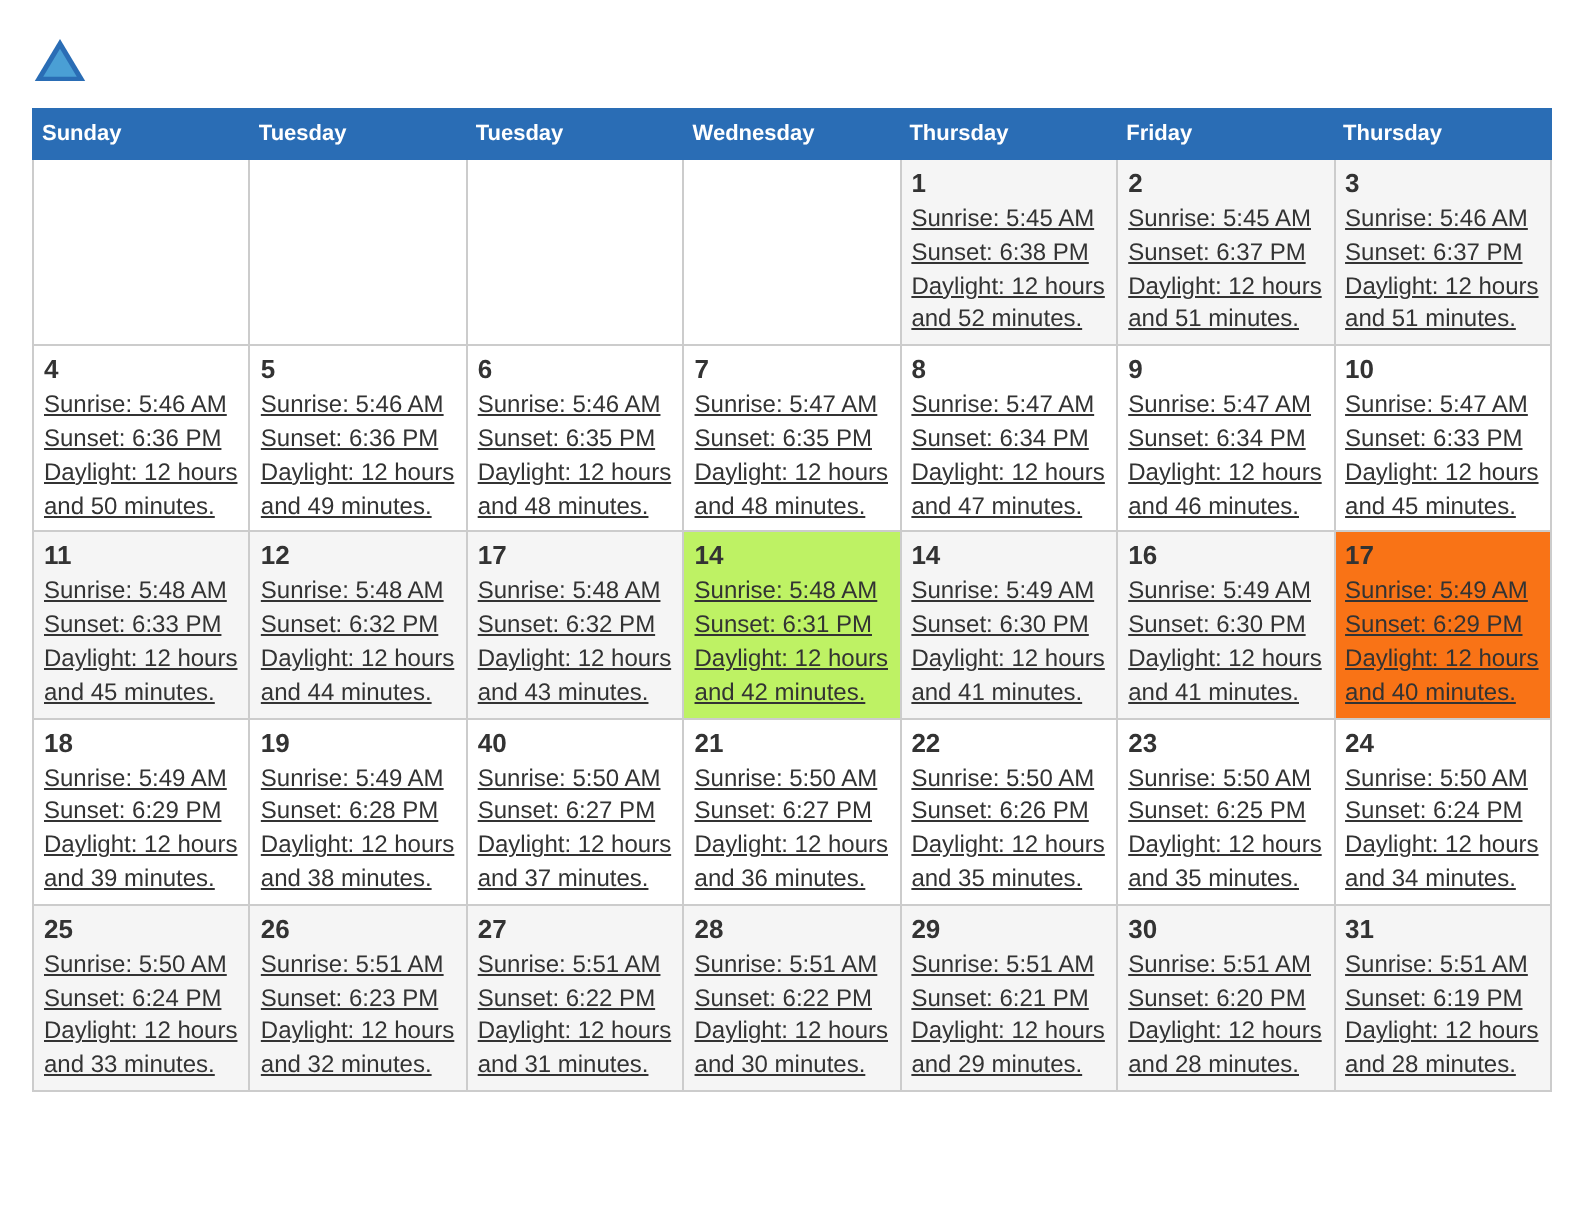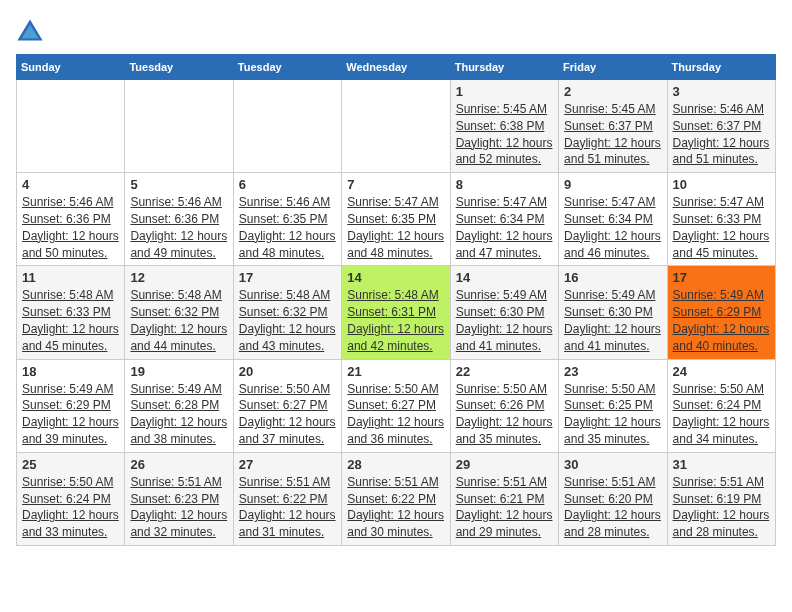--- a/index.html
+++ b/index.html
@@ -268,21 +268,21 @@
 and 39 minutes.</div>
         </td>
         <td style="background: rgb(255, 255, 255);">
           <div class="day-number">19</div>
           <div class="day-info" style="white-space: pre-line;">Sunrise: 5:49 AM
 Sunset: 6:28 PM
 Daylight: 12 hours
 and 38 minutes.</div>
         </td>
         <td style="background: rgb(255, 255, 255);">
-          <div class="day-number">20</div>
+          <div class="day-number">40</div>
           <div class="day-info" style="white-space: pre-line;">Sunrise: 5:50 AM
 Sunset: 6:27 PM
 Daylight: 12 hours
 and 37 minutes.</div>
         </td>
         <td style="background: rgb(255, 255, 255);">
           <div class="day-number">21</div>
           <div class="day-info" style="white-space: pre-line;">Sunrise: 5:50 AM
 Sunset: 6:27 PM
 Daylight: 12 hours

